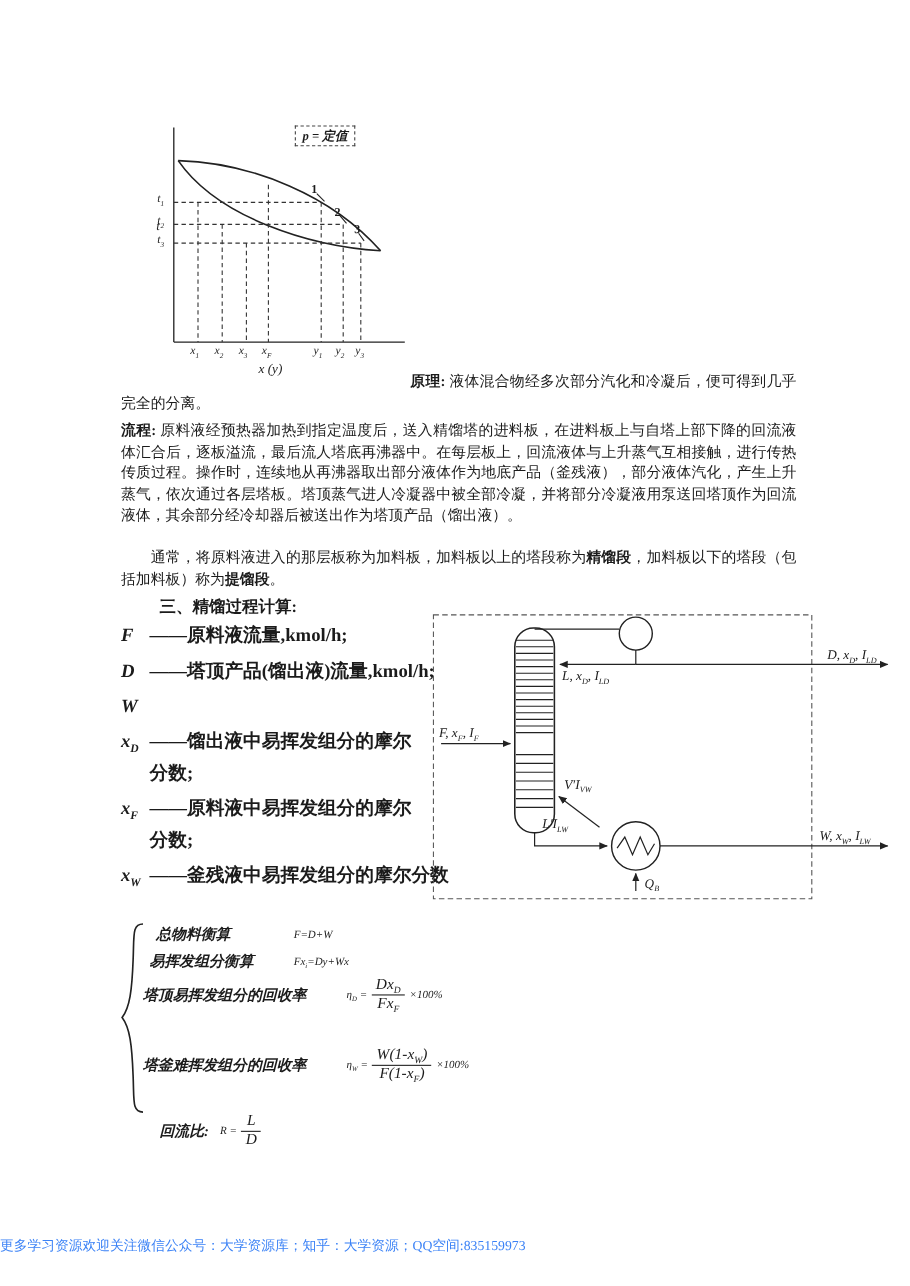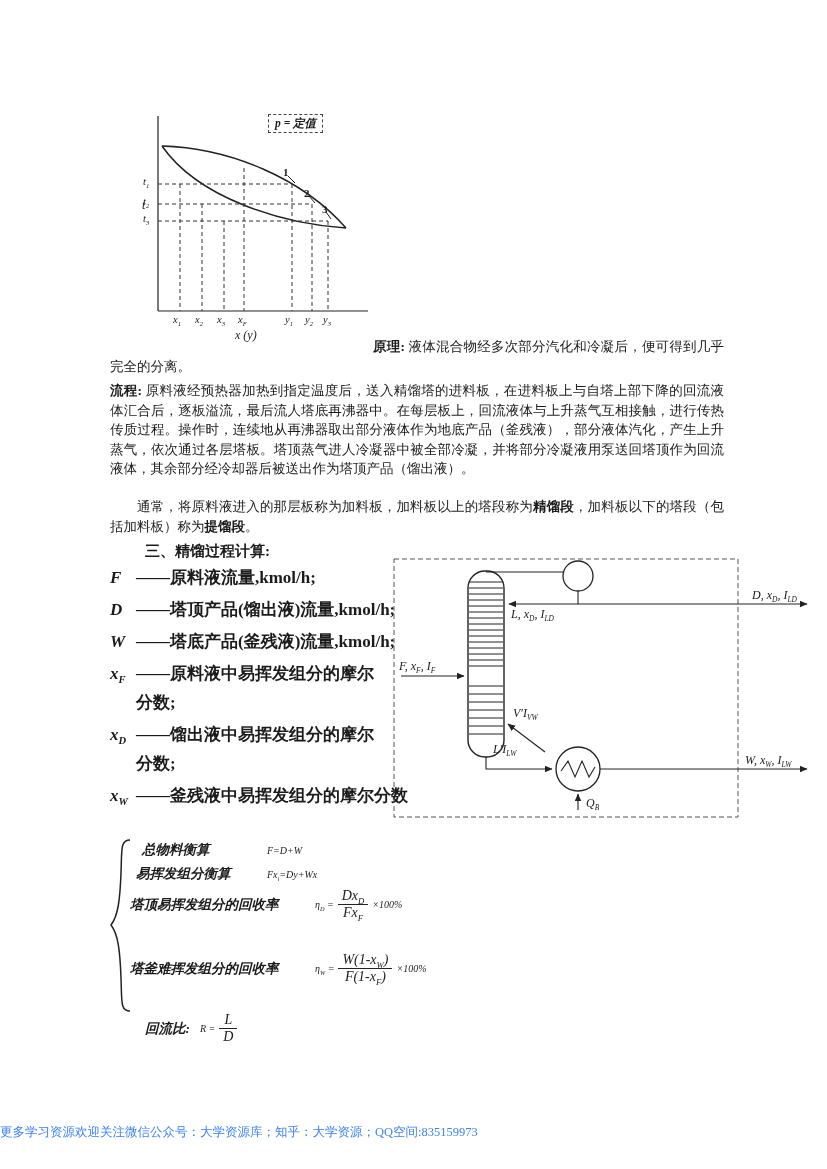--- a/index.html
+++ b/index.html
@@ -120,29 +120,28 @@
     <div class="def-row">
       <span class="def-sym"><span>F</span></span>
       <span class="def-text">——原料液流量,kmol/h;</span>
     </div>
     <div class="def-row">
       <span class="def-sym"><span>D</span></span>
       <span class="def-text">——塔顶产品(馏出液)流量,kmol/h;</span>
     </div>
     <div class="def-row">
       <span class="def-sym"><span>W</span></span>
-      <span class="def-text">——塔底产品(釜残液)流量,kmol/h;</span>
+    </div>
+    <div class="def-row wrap">
+      <span class="def-sym"><span>x</span><sub>D</sub></span>
+      <span class="def-text">——馏出液中易挥发组分的摩尔分数;</span>
     </div>
     <div class="def-row wrap">
       <span class="def-sym"><span>x</span><sub>F</sub></span>
       <span class="def-text">——原料液中易挥发组分的摩尔分数;</span>
-    </div>
-    <div class="def-row wrap">
-      <span class="def-sym"><span>x</span><sub>D</sub></span>
-      <span class="def-text">——馏出液中易挥发组分的摩尔分数;</span>
     </div>
     <div class="def-row">
       <span class="def-sym"><span>x</span><sub>W</sub></span>
       <span class="def-text">——釜残液中易挥发组分的摩尔分数</span>
     </div>
   </div>
 
   <div class="diagram">
     <svg width="430" height="266" viewBox="0 0 430 266">
       <defs>

